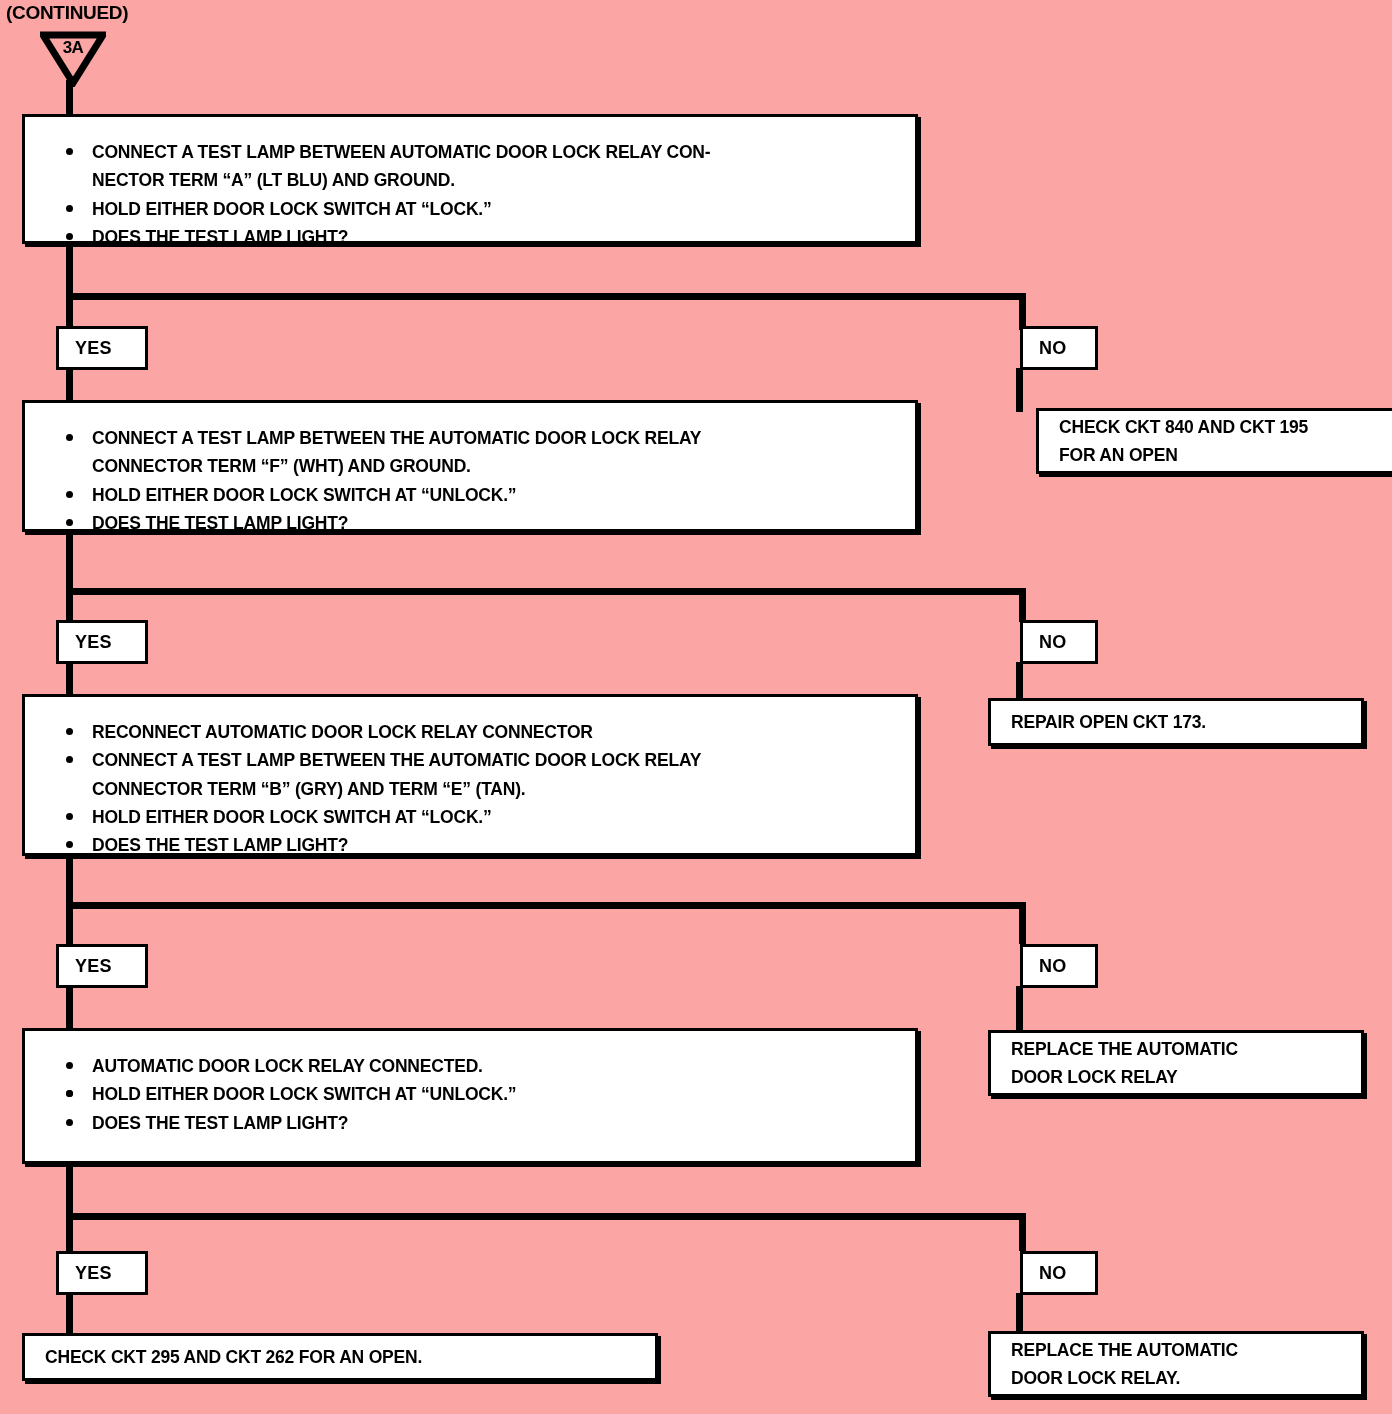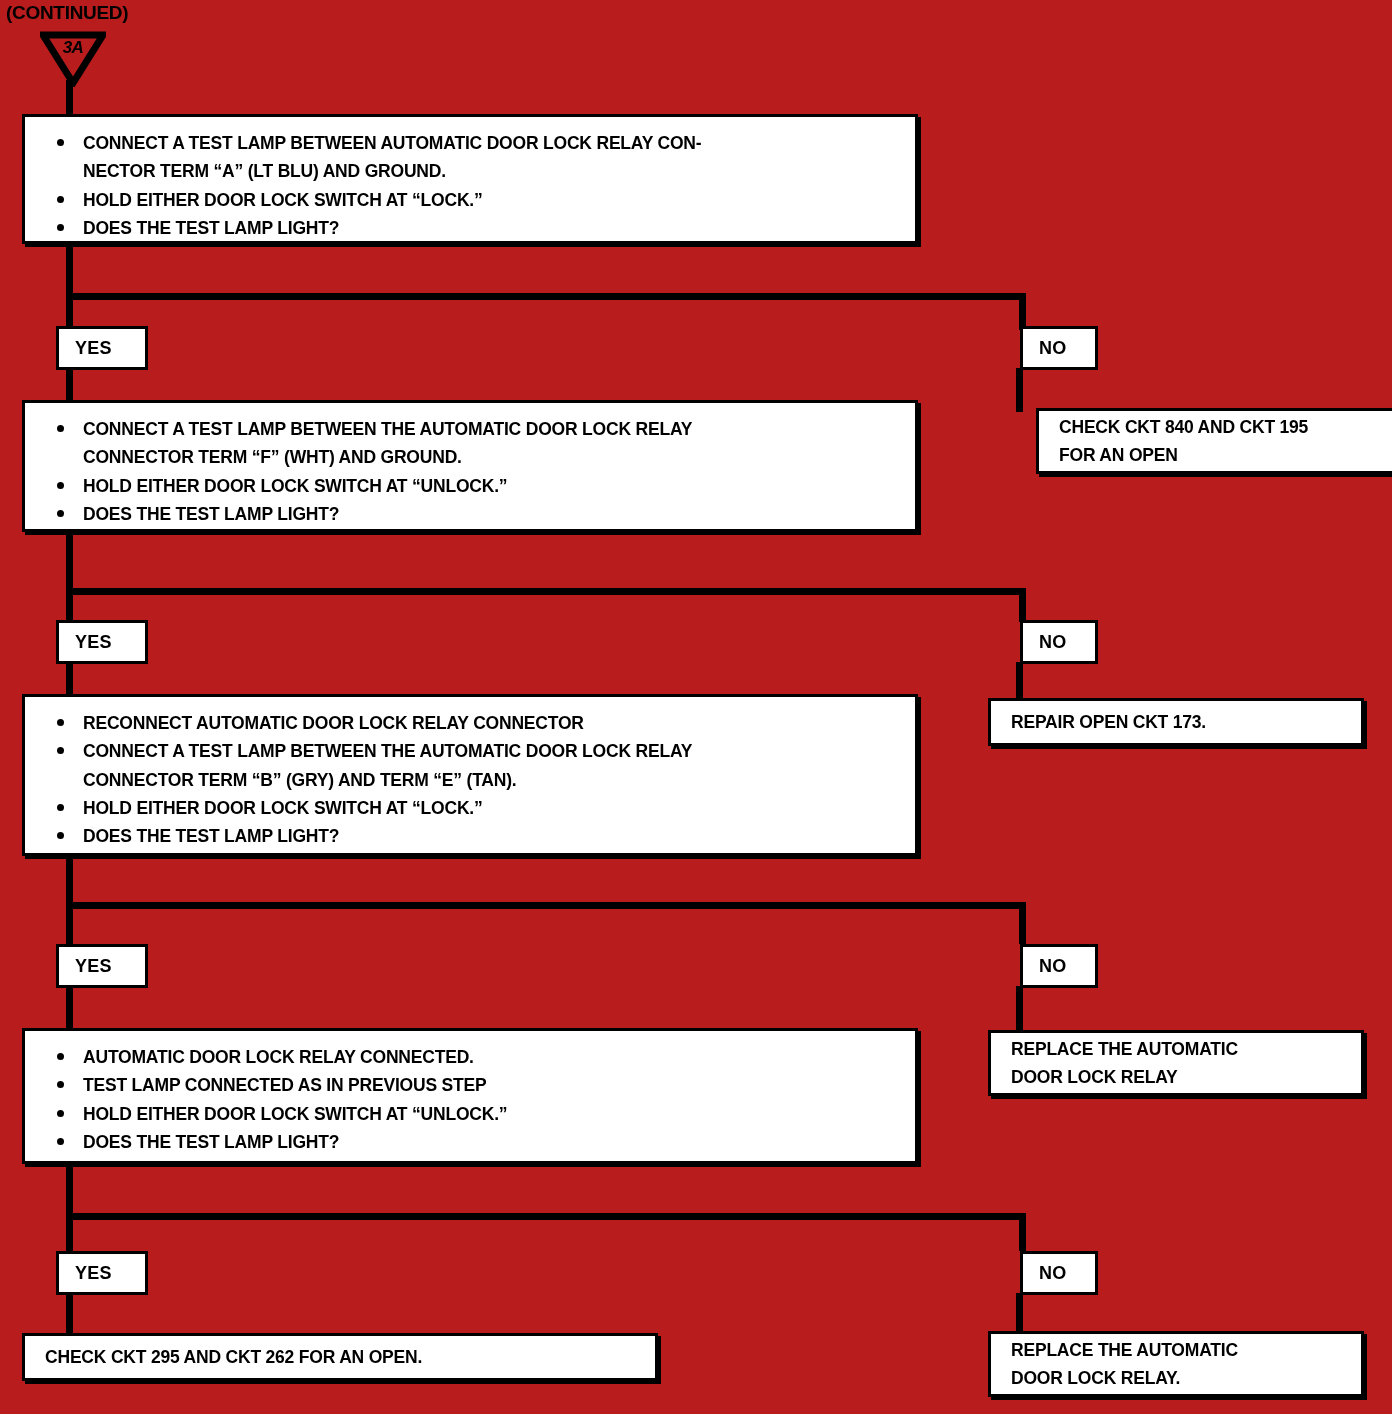--- a/index.html
+++ b/index.html
@@ -7,40 +7,39 @@
     padding: 0;
     background: #ffffff;
   }
   body {
     font-family: "Liberation Sans", sans-serif;
   }
   #sheet {
     position: relative;
     width: 1392px;
     height: 1414px;
-    background: #b91c1c;
+    background: #fca5a5;
     overflow: hidden;
   }
 
   
   .continued {
     position: absolute;
     left: 6px;
     top: 2px;
     font-size: 19px;
     font-weight: bold;
     letter-spacing: -0.3px;
     color: #000;
     white-space: nowrap;
   }
 
   
   .conn-tri {
     position: absolute;
-    font-style: italic;
   }
   .conn-tri .tri-label {
     position: absolute;
     left: 0;
     top: 8px;
     width: 100%;
     text-align: center;
     font-size: 17px;
     font-weight: bold;
     color: #000;
@@ -58,21 +57,21 @@
   .box.heavy {
     border-width: 3px;
     box-shadow: 3px 3px 0 0 #000;
   }
 
   .step-box {
     padding: 12px 10px 10px 14px;
   }
   .bullet-list {
     list-style: none;
-    margin: 0;
+    margin: 9px;
     padding: 0;
   }
   .bullet-list li {
     position: relative;
     padding-left: 44px;
     font-size: 17.5px;
     font-weight: bold;
     line-height: 1.62;
     letter-spacing: -0.2px;
     color: #000;
@@ -218,21 +217,21 @@
   <div class="ln" style="left:1016px; top:986px; width:7px; height:46px;"></div>
 
   <div class="box heavy result-box" style="left:988px; top:1030px; width:376px; height:66px;">
     <div class="result-text">REPLACE THE AUTOMATIC
 DOOR LOCK RELAY</div>
   </div>
 
   <div class="box heavy step-box" style="left:22px; top:1028px; width:896px; height:136px;">
     <ul class="bullet-list">
       <li><span class="bullet"></span><span style="white-space:pre-line">AUTOMATIC DOOR LOCK RELAY CONNECTED.</span></li>
-      <li><span class="bullet"></span><span style="white-space:pre-line">TEST LAMP CONNECTED AS IN PREVIOUS STEP</span></li>
+      <li><span class="bullet"></span></li>
       <li><span class="bullet"></span><span style="white-space:pre-line">HOLD EITHER DOOR LOCK SWITCH AT “UNLOCK.”</span></li>
       <li><span class="bullet"></span><span style="white-space:pre-line">DOES THE TEST LAMP LIGHT?</span></li>
     </ul>
   </div>
 
   <div class="ln" style="left:66px; top:1164px; width:7px; height:92px;"></div>
   <div class="ln" style="left:66px; top:1213px; width:960px; height:7px;"></div>
   <div class="ln" style="left:1019px; top:1213px; width:7px; height:38px;"></div>
 
   <div class="box yesno" style="left:24px; top:1251px; width:92px; height:44px;">

